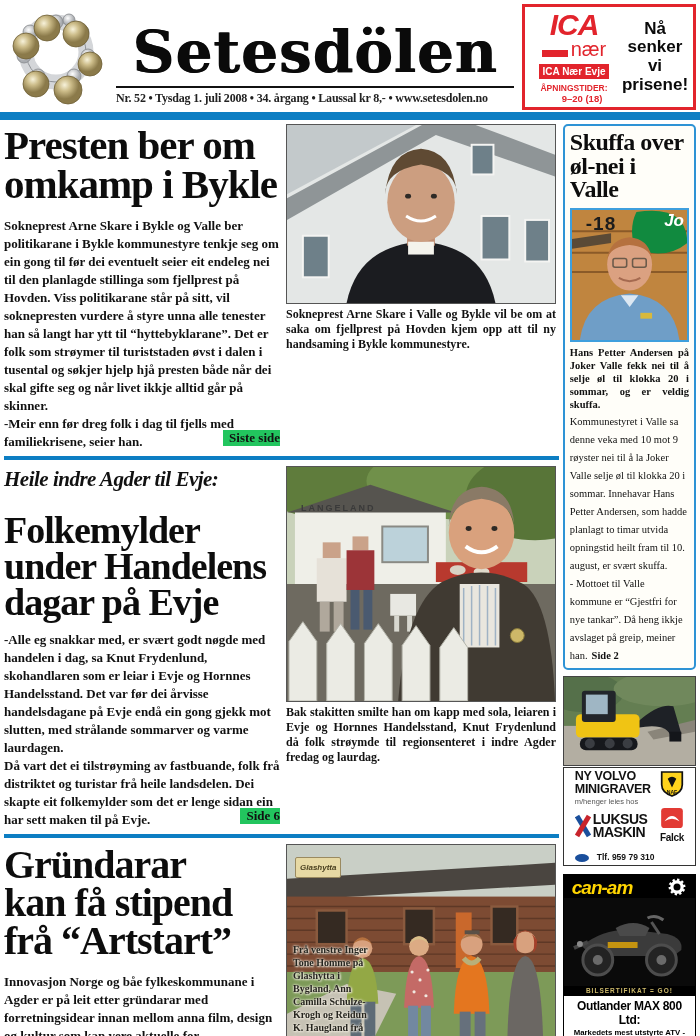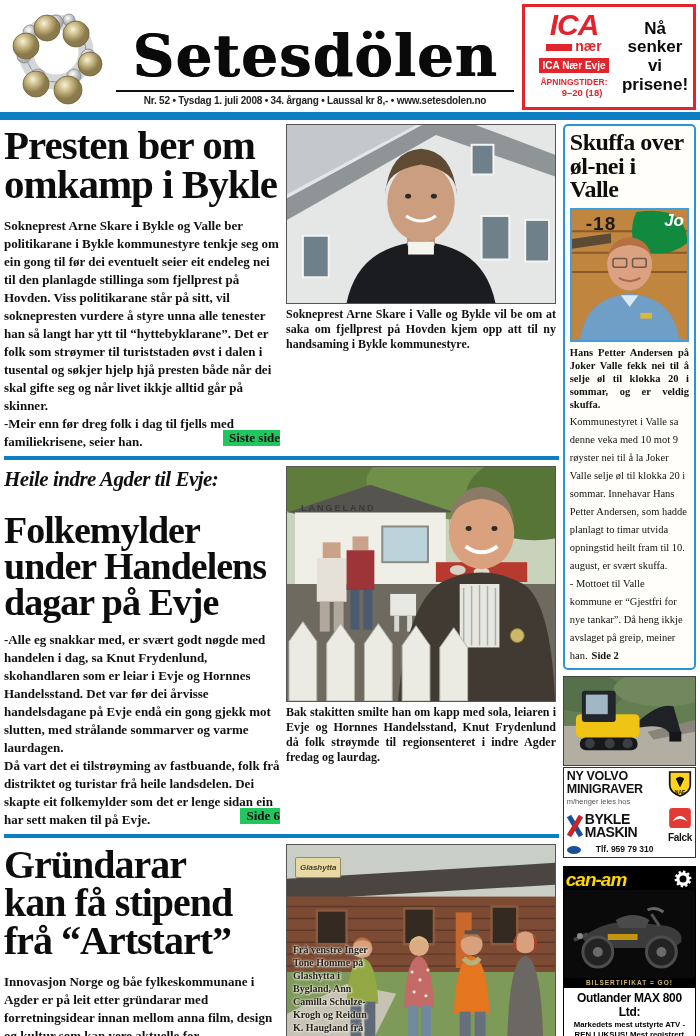--- a/index.html
+++ b/index.html
@@ -5,29 +5,29 @@
   * { margin:0; padding:0; box-sizing:border-box; }
   body { background:#888; font-family:"Liberation Serif", serif; }
   .page { width:700px; height:1036px; background:#fff; position:relative; margin:0 auto; overflow:hidden; color:#111; }
 
   
   header { display:flex; align-items:stretch; height:110px; padding:4px 4px 0 4px; }
   .brooch-wrap { width:104px; display:flex; align-items:center; justify-content:center; }
   .mast-center { flex:1; display:flex; flex-direction:column; justify-content:flex-end; padding:0 8px 2px; }
   .paper-title { font-family:"DejaVu Serif", serif; font-weight:800; font-size:58px; line-height:1.05; text-align:center; letter-spacing:1px; color:#0a0a0a; text-shadow:0.8px 0 #0a0a0a; }
   .tagline-wrap { border-top:2px solid #111; margin-top:3px; padding:3px 0 2px; }
-  .tagline { font-family:Liberation Sans, sans-serif; font-size:10px; font-weight:bold; text-align:center; letter-spacing:-0.2px; color:#222; }
+  .tagline { font-family:Liberation Serif, serif; font-size:12px; font-weight:bold; letter-spacing:-0.2px; color:#222; }
 
   
   .ica-ad { width:174px; border:3px solid #e2242c; background:#fff; display:flex; padding:4px 3px; }
   .ica-left { width:92px; display:flex; flex-direction:column; align-items:center; border-right:0; }
   .ica-logo-big { font-family:"Liberation Sans", sans-serif; font-weight:900; font-style:italic; font-size:30px; color:#e2242c; line-height:0.9; letter-spacing:-1px; }
   .ica-naer-row { display:flex; align-items:flex-end; gap:3px; margin-top:1px; }
   .ica-bar { width:26px; height:7px; background:#e2242c; margin-bottom:2px; }
-  .ica-naer { font-family:"Liberation Sans", sans-serif; font-weight:700; font-size:14px; color:#e2242c; line-height:1; }
+  .ica-naer { font-family:"Liberation Sans", sans-serif; font-weight:400; font-size:20px; color:#e2242c; line-height:1; }
   .ica-store { background:#e2242c; color:#fff; font-family:"Liberation Sans", sans-serif; font-weight:bold; font-size:10px; padding:2px 4px; margin-top:5px; white-space:nowrap; }
   .ica-hours-label { font-family:"Liberation Sans", sans-serif; font-weight:bold; font-size:8.5px; color:#e2242c; margin-top:4px; }
   .ica-hours { font-family:"Liberation Sans", sans-serif; font-weight:bold; font-size:9.5px; color:#e2242c;margin-left:16px; }
   .ica-right { flex:1; display:flex; align-items:center; justify-content:center; }
   .ica-slogan { font-family:"Liberation Sans", sans-serif; font-weight:900; font-size:17px; line-height:1.1; text-align:center; color:#0a0a0a; white-space:pre-line; }
 
   .blue-band { height:8px; background:#0d7ec3; margin-top:2px; }
 
   
   main { display:flex; padding:4px 4px 0; }
@@ -68,34 +68,34 @@
   .h-skuffa { font-size:24px; font-weight:bold; line-height:0.98; letter-spacing:-0.5px; white-space:pre-line; margin:2px 0 6px; color:#0d0d0d; }
   .joker-frame { border:2px solid #3f9fdd; height:134px; position:relative; overflow:hidden; }
   .joker-frame svg { display:block; width:100%; height:100%; }
   .skuffa-cap { font-size:10.5px; font-weight:bold; line-height:1.25; margin-top:4px; text-align:justify; }
   .skuffa-body { font-size:10.5px; line-height:1.24; text-align:justify; margin-top:1px; white-space:pre-line; display:inline; }
   .skuffa-ref { font-size:10.5px; font-weight:bold; }
 
   .bykle-ad { margin-top:6px; }
   .excavator-frame { border:1px solid #444; height:90px; overflow:hidden; }
   .excavator-frame svg { display:block; width:100%; height:100%; }
-  .bykle-box { border:1px solid #333; padding:2px 3px 3px; font-family:"Liberation Sans", sans-serif; margin-top:1px; }
+  .bykle-box { border:1px solid #333; padding:2px 11px 3px; font-family:"Liberation Sans", sans-serif; margin-top:1px; }
   .bm-top { display:flex; justify-content:space-between; }
   .bm-l1 { font-size:12.5px; font-weight:900; line-height:1.05; letter-spacing:-0.3px; }
   .bm-l3 { font-size:7.5px; color:#555; margin-top:1px; }
   .bm-mid { display:flex; align-items:center; gap:2px; margin-top:2px; }
   .bm-name { font-size:14px; font-weight:900; line-height:0.95; letter-spacing:-0.5px; }
   .falck-col { margin-left:auto; text-align:center; }
   .falck-label { font-size:10px; font-weight:900; letter-spacing:-0.3px; }
-  .bm-tlf { display:flex; align-items:flex-end; gap:15px; margin-top:1px; }
+  .bm-tlf { display:flex; align-items:flex-end; gap:8px; margin-top:9px; }
   .bm-oval { width:14px; height:8px; background:#1a4f9c; border-radius:50%; }
   .bm-phone { font-size:8.5px; font-weight:bold; }
 
   .canam-ad { margin-top:8px; background:#000; border:1px solid #000; }
-  .canam-top { display:flex; justify-content:space-between; align-items:center; padding:2px 2px 1px; }
+  .canam-top { display:flex; justify-content:space-between; align-items:center; padding:2px 8px 1px; }
   .canam-logo { font-family:"Liberation Sans", sans-serif; font-weight:900; font-style:italic; font-size:19px; color:#ffd500; letter-spacing:-1px; line-height:1; }
   .atv-area { height:88px; overflow:hidden; }
   .atv-area svg { display:block; width:100%; height:100%; }
   .cert-line { font-family:"Liberation Sans", sans-serif; font-size:6.5px; font-weight:bold; color:#cdb96a; letter-spacing:1px; text-align:center; padding:1px 0 2px; }
   .canam-white { background:#fff; color:#000; text-align:center; padding:3px 3px 4px; font-family:"Liberation Sans", sans-serif; }
   .canam-model { font-size:12px; font-weight:900; letter-spacing:-0.3px; }
   .canam-body { font-size:7.8px; font-weight:bold; line-height:1.25; margin-top:1px; }
 </style>
 </head>
 <body>
@@ -402,21 +402,21 @@
               <path d="M9,10 q5,-5 10,0 q-3,6 -5,10 q-2,-4 -5,-10Z" fill="#111"></path>
               <text x="14" y="28" font-family="Liberation Sans" font-size="6" font-weight="bold" text-anchor="middle" fill="#111">NAF</text>
             </svg>
           </div>
           <div class="bm-mid">
             <svg width="16" height="24" viewBox="0 0 16 24">
               <path d="M2,2 L14,22" stroke="#1a4f9c" stroke-width="5"></path>
               <path d="M14,2 L2,22" stroke="#c8242c" stroke-width="5"></path>
             </svg>
             <div>
-              <div class="bm-name">BYKLE</div>
+              <div class="bm-name">LUKSUS</div>
               <div class="bm-name">MASKIN</div>
             </div>
             <div class="falck-col">
               <svg width="22" height="20" viewBox="0 0 26 24">
                 <rect width="26" height="24" rx="4" fill="#e23a34"></rect>
                 <path d="M4,16 Q13,3 22,16 Q13,10 4,16 Z" fill="#fff"></path>
               </svg>
               <div class="falck-label">Falck</div>
             </div>
           </div>

